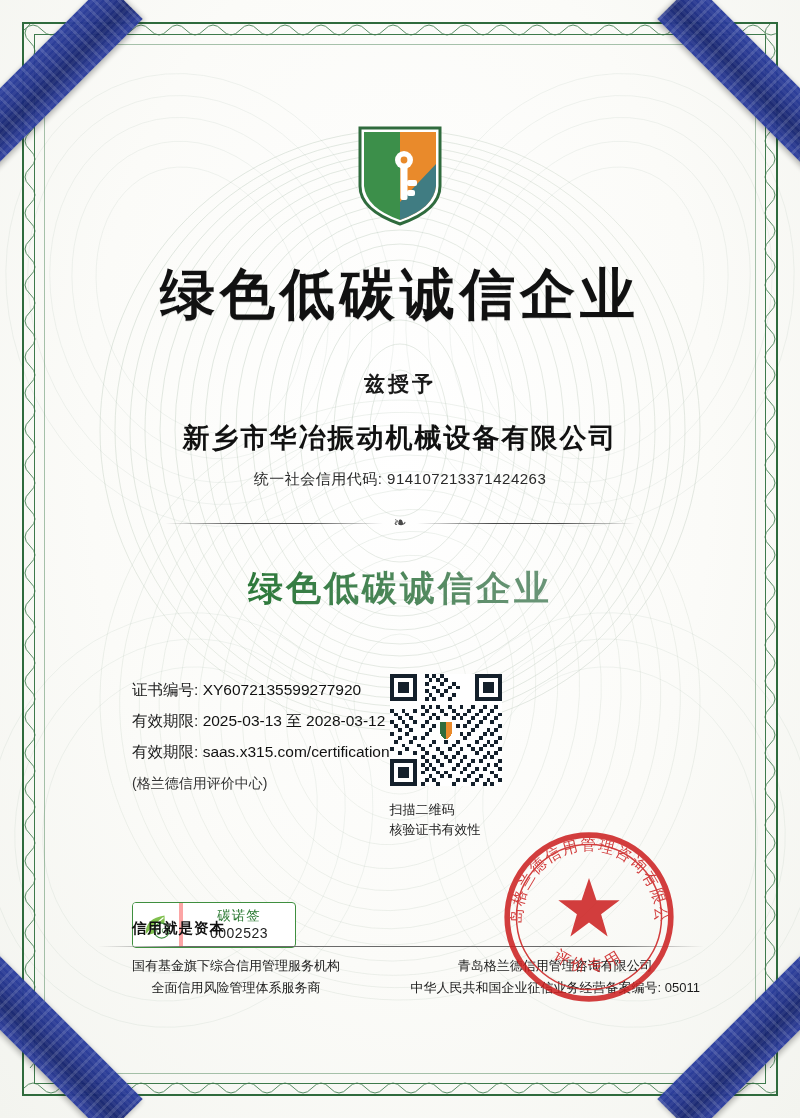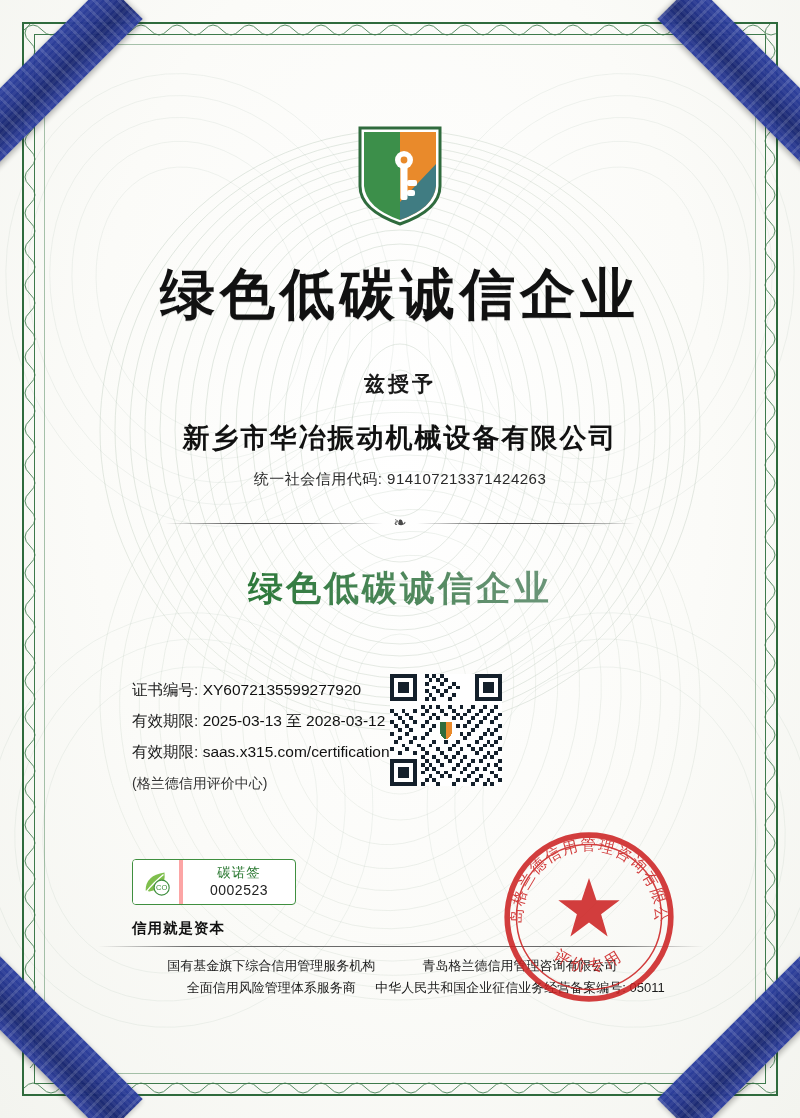--- a/index.html
+++ b/index.html
@@ -266,21 +266,21 @@
     letter-spacing: 1px;
   }
   .footer-rule {
     margin: 8px 36px 0 38px;
     height: 1px;
     background: linear-gradient(90deg, rgba(80,80,80,0) 0%, #6a6a6a 15%, #6a6a6a 85%, rgba(80,80,80,0) 100%);
   }
   .footer-cols {
     margin-top: 8px;
     display: flex;
-    justify-content: center;
+    justify-content: space-between;
     padding: 0 40px 0 72px;
     font-size: 13px;
     color: #1a1a1a;
     line-height: 1.75;
   }
   .footer-cols .left { text-align: center; }
   .footer-cols .right { text-align: center; }
 
   
   .seal {
@@ -631,20 +631,24 @@
               <rect x="21" y="28" width="1" height="1"></rect>
               <rect x="24" y="28" width="1" height="1"></rect>
               <rect x="26" y="28" width="1" height="1"></rect>
           </g>
           <g>
             <rect x="12" y="12" width="5" height="5" fill="#ffffff"></rect>
             <path d="M13 12.5 H16 V15 Q16 16.4 14.5 17 Q13 16.4 13 15 Z" fill="#2f6b3d"></path>
             <path d="M14.5 12.5 H16 V15 Q16 16.4 14.5 17 Z" fill="#e98a2b"></path>
           </g>
         </svg>
+        <div class="qr-caption">
+          <div>扫描二维码</div>
+          <div>核验证书有效性</div>
+        </div>
       </div>
     </div>
 
     
     <div class="badge-row">
       <div class="carbon-badge">
         <div class="leaf">
           <svg viewBox="0 0 34 34" width="32" height="32">
             <path d="M6 26 Q6 10 26 7 Q28 25 10 27 Z" fill="#7fbf4d"></path>
             <path d="M7 27 Q14 18 25 9" stroke="#ffffff" stroke-width="1.4" fill="none"></path>

